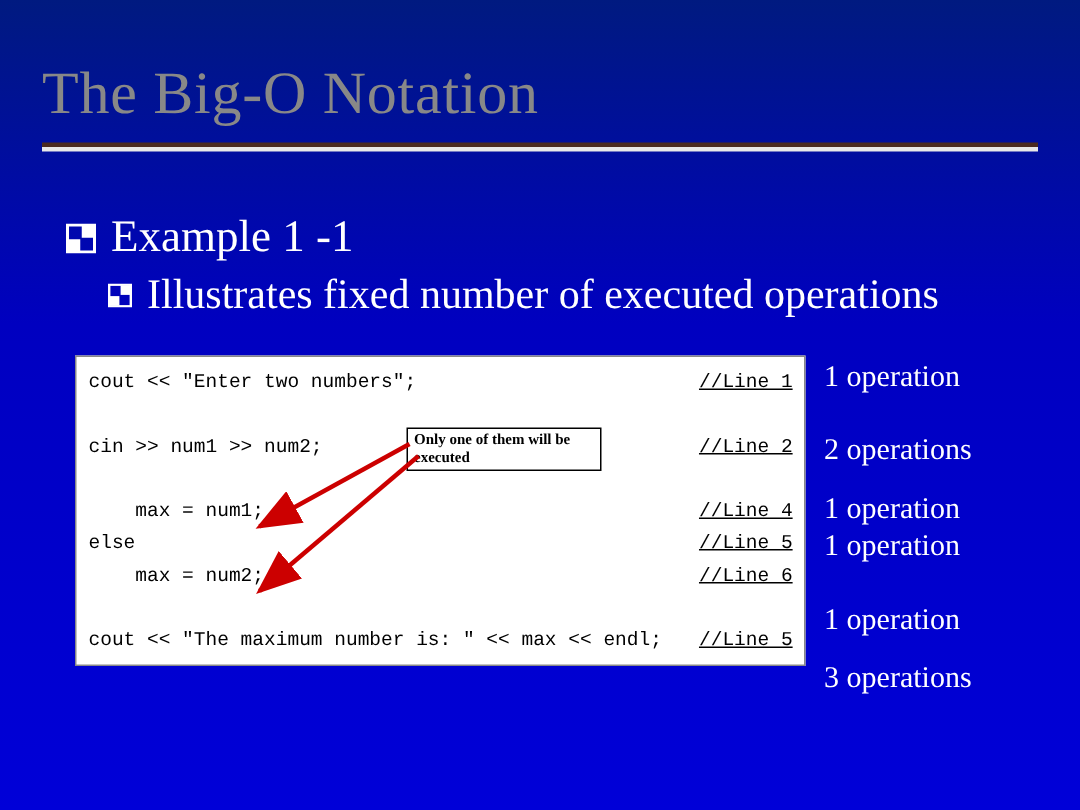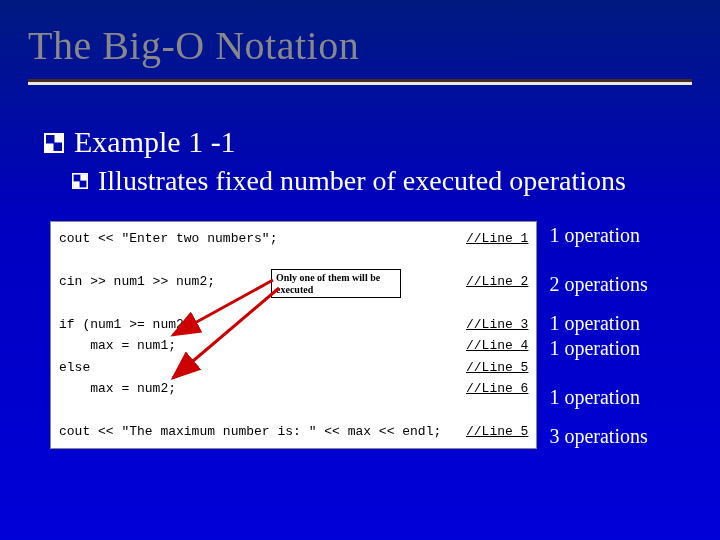--- a/index.html
+++ b/index.html
@@ -13,21 +13,21 @@
     color: #fff;
   }
   .slide {
     width: 720px;
     height: 540px;
     background: linear-gradient(to bottom, #001a80 0%, #0000c0 40%, #0000d8 100%);
     position: relative;
     box-sizing: border-box;
   }
   .title-area {
-    padding: 22px 28px 8px 28px;
+    padding: 38px 28px 8px 28px;
   }
   .title {
     color: #888888;
     font-size: 40px;
     font-weight: normal;
     margin: 0 0 10px 0;
     letter-spacing: 0.5px;
   }
   .rule-stack {
     margin-top: 6px;
@@ -160,23 +160,20 @@
       <div class="code-box">
         <div class="code-line">
           <span>cout &lt;&lt; "Enter two numbers";</span><span class="comment">//Line 1</span>
         </div>
         <div class="code-line"><span> </span><span></span></div>
         <div class="code-line">
           <span>cin &gt;&gt; num1 &gt;&gt; num2;</span><span class="comment">//Line 2</span>
         </div>
         <div class="code-line"><span> </span><span></span></div>
         <div class="code-line">
-          <span>if (num1 &gt;= num2)</span><span class="comment">//Line 3</span>
-        </div>
-        <div class="code-line">
           <span>    max = num1;</span><span class="comment">//Line 4</span>
         </div>
         <div class="code-line">
           <span>else</span><span class="comment">//Line 5</span>
         </div>
         <div class="code-line">
           <span>    max = num2;</span><span class="comment">//Line 6</span>
         </div>
         <div class="code-line"><span> </span><span></span></div>
         <div class="code-line">

